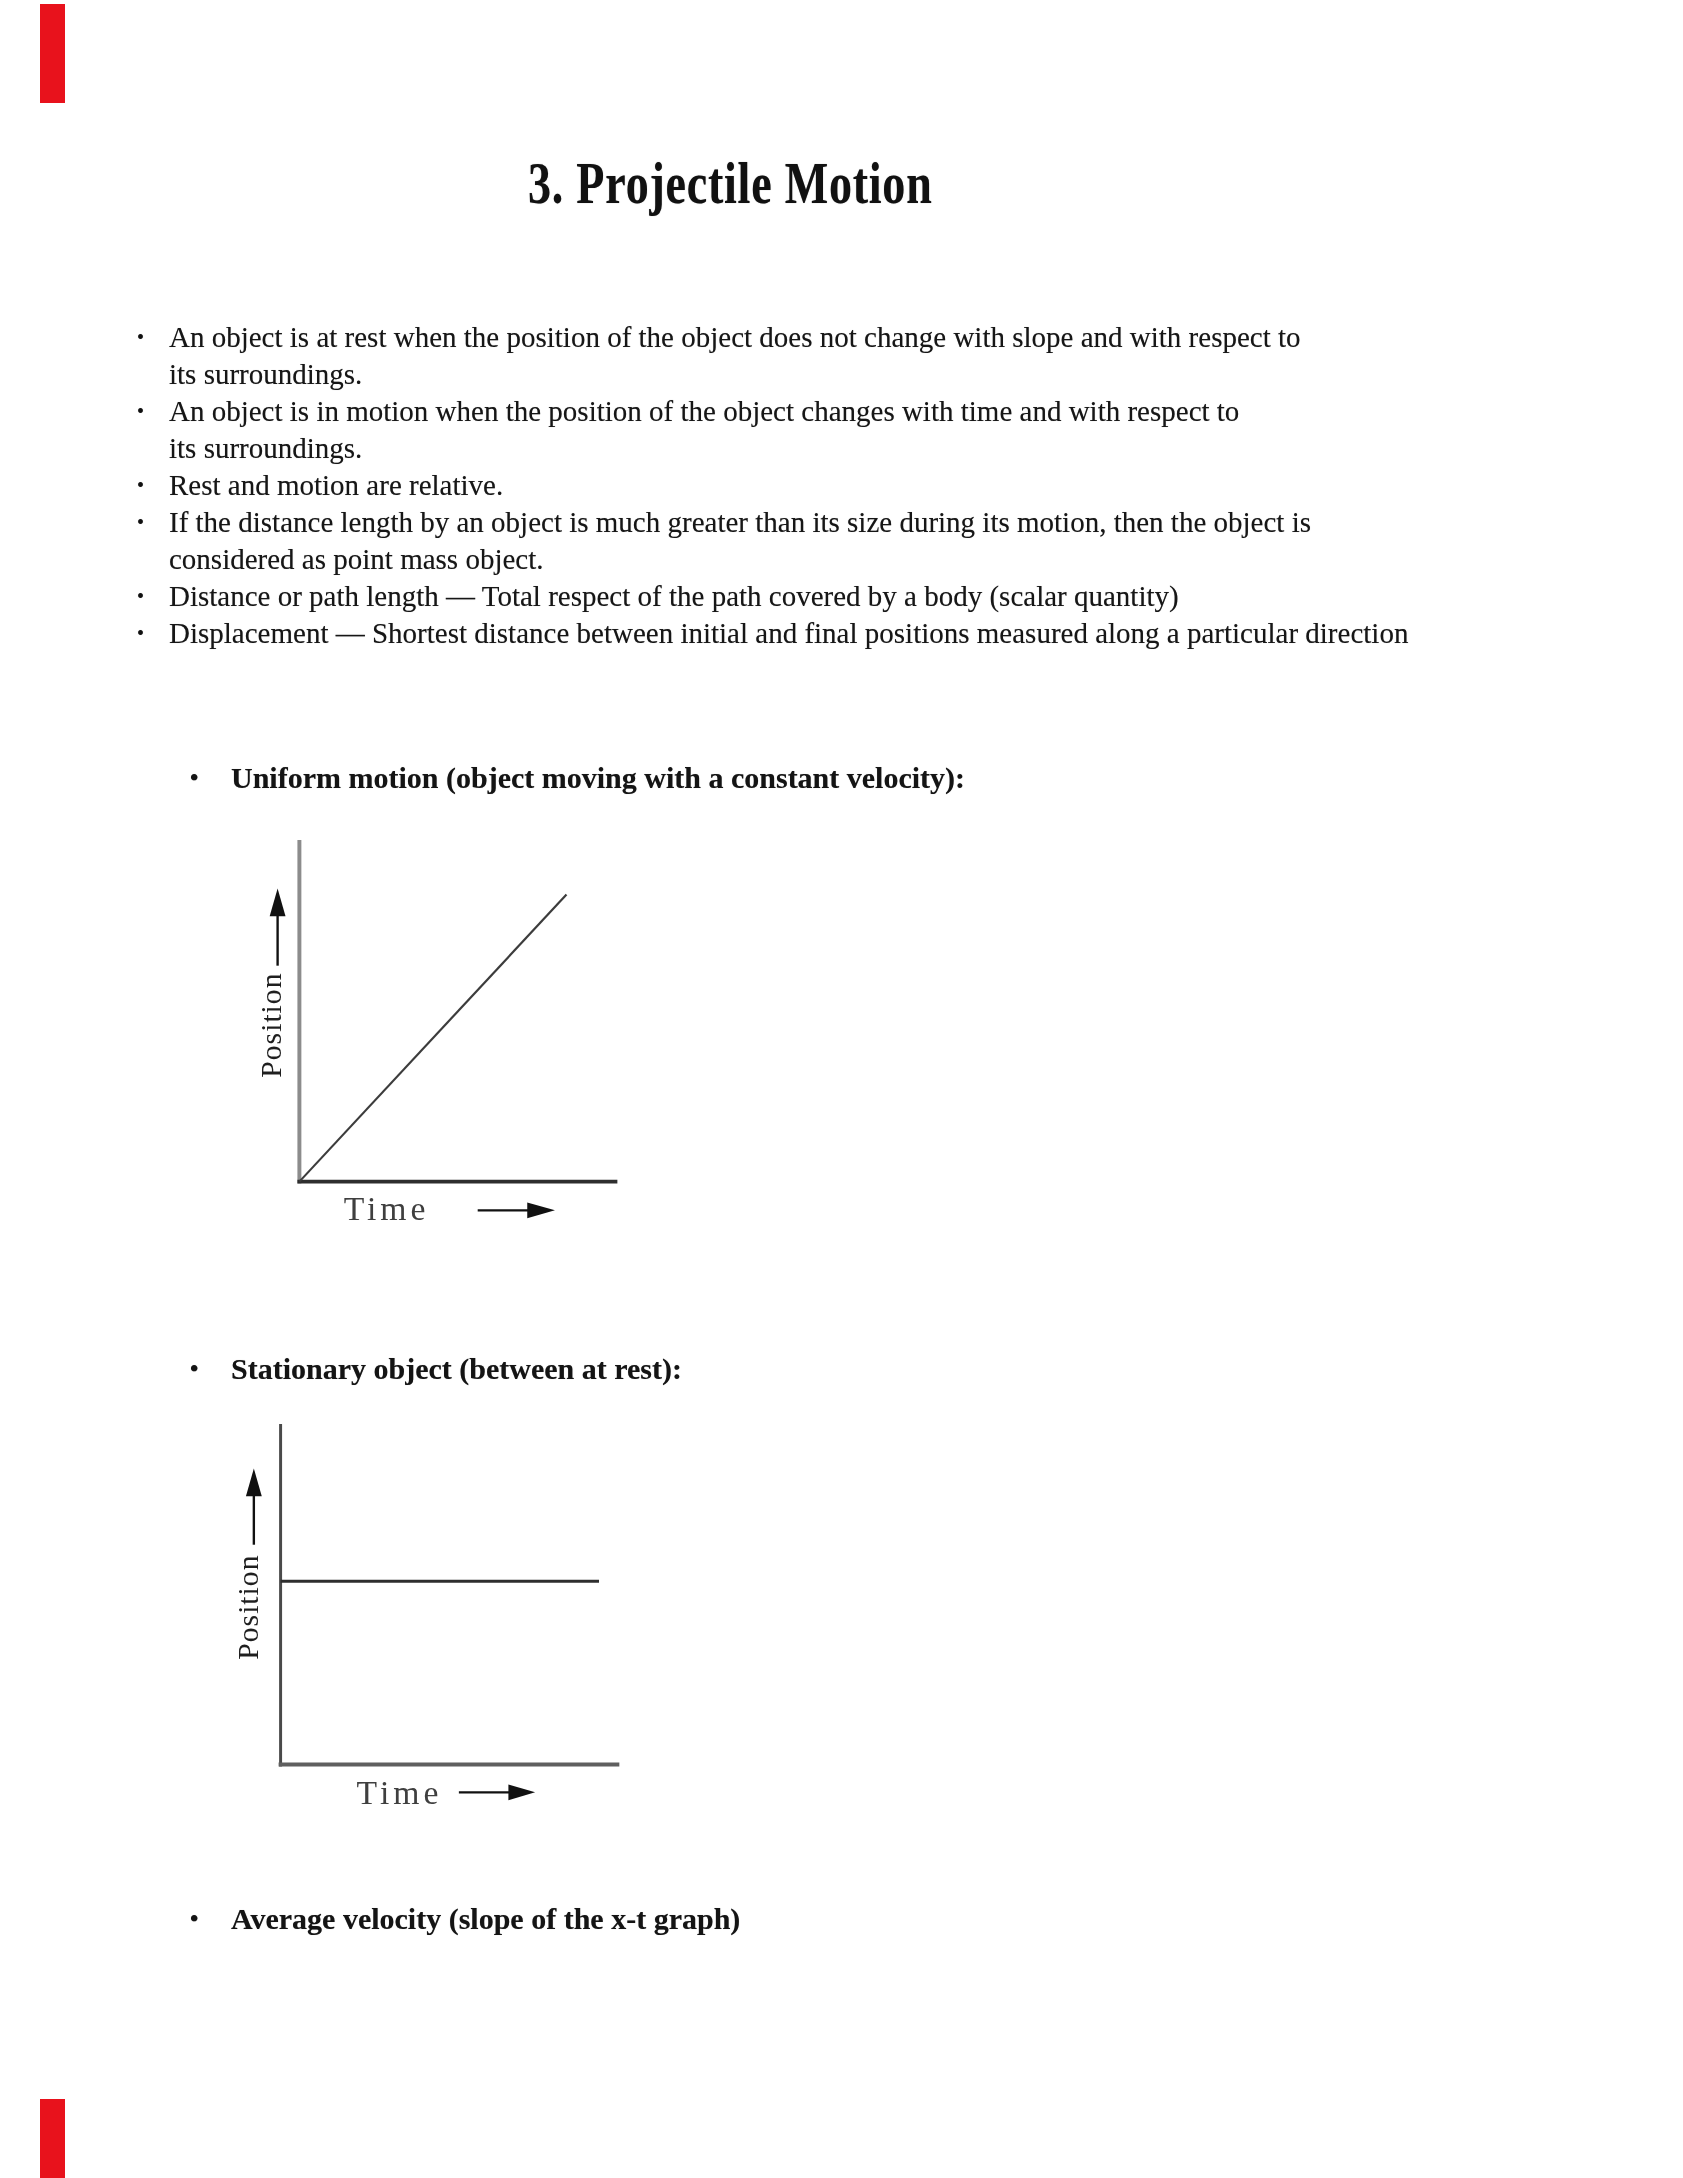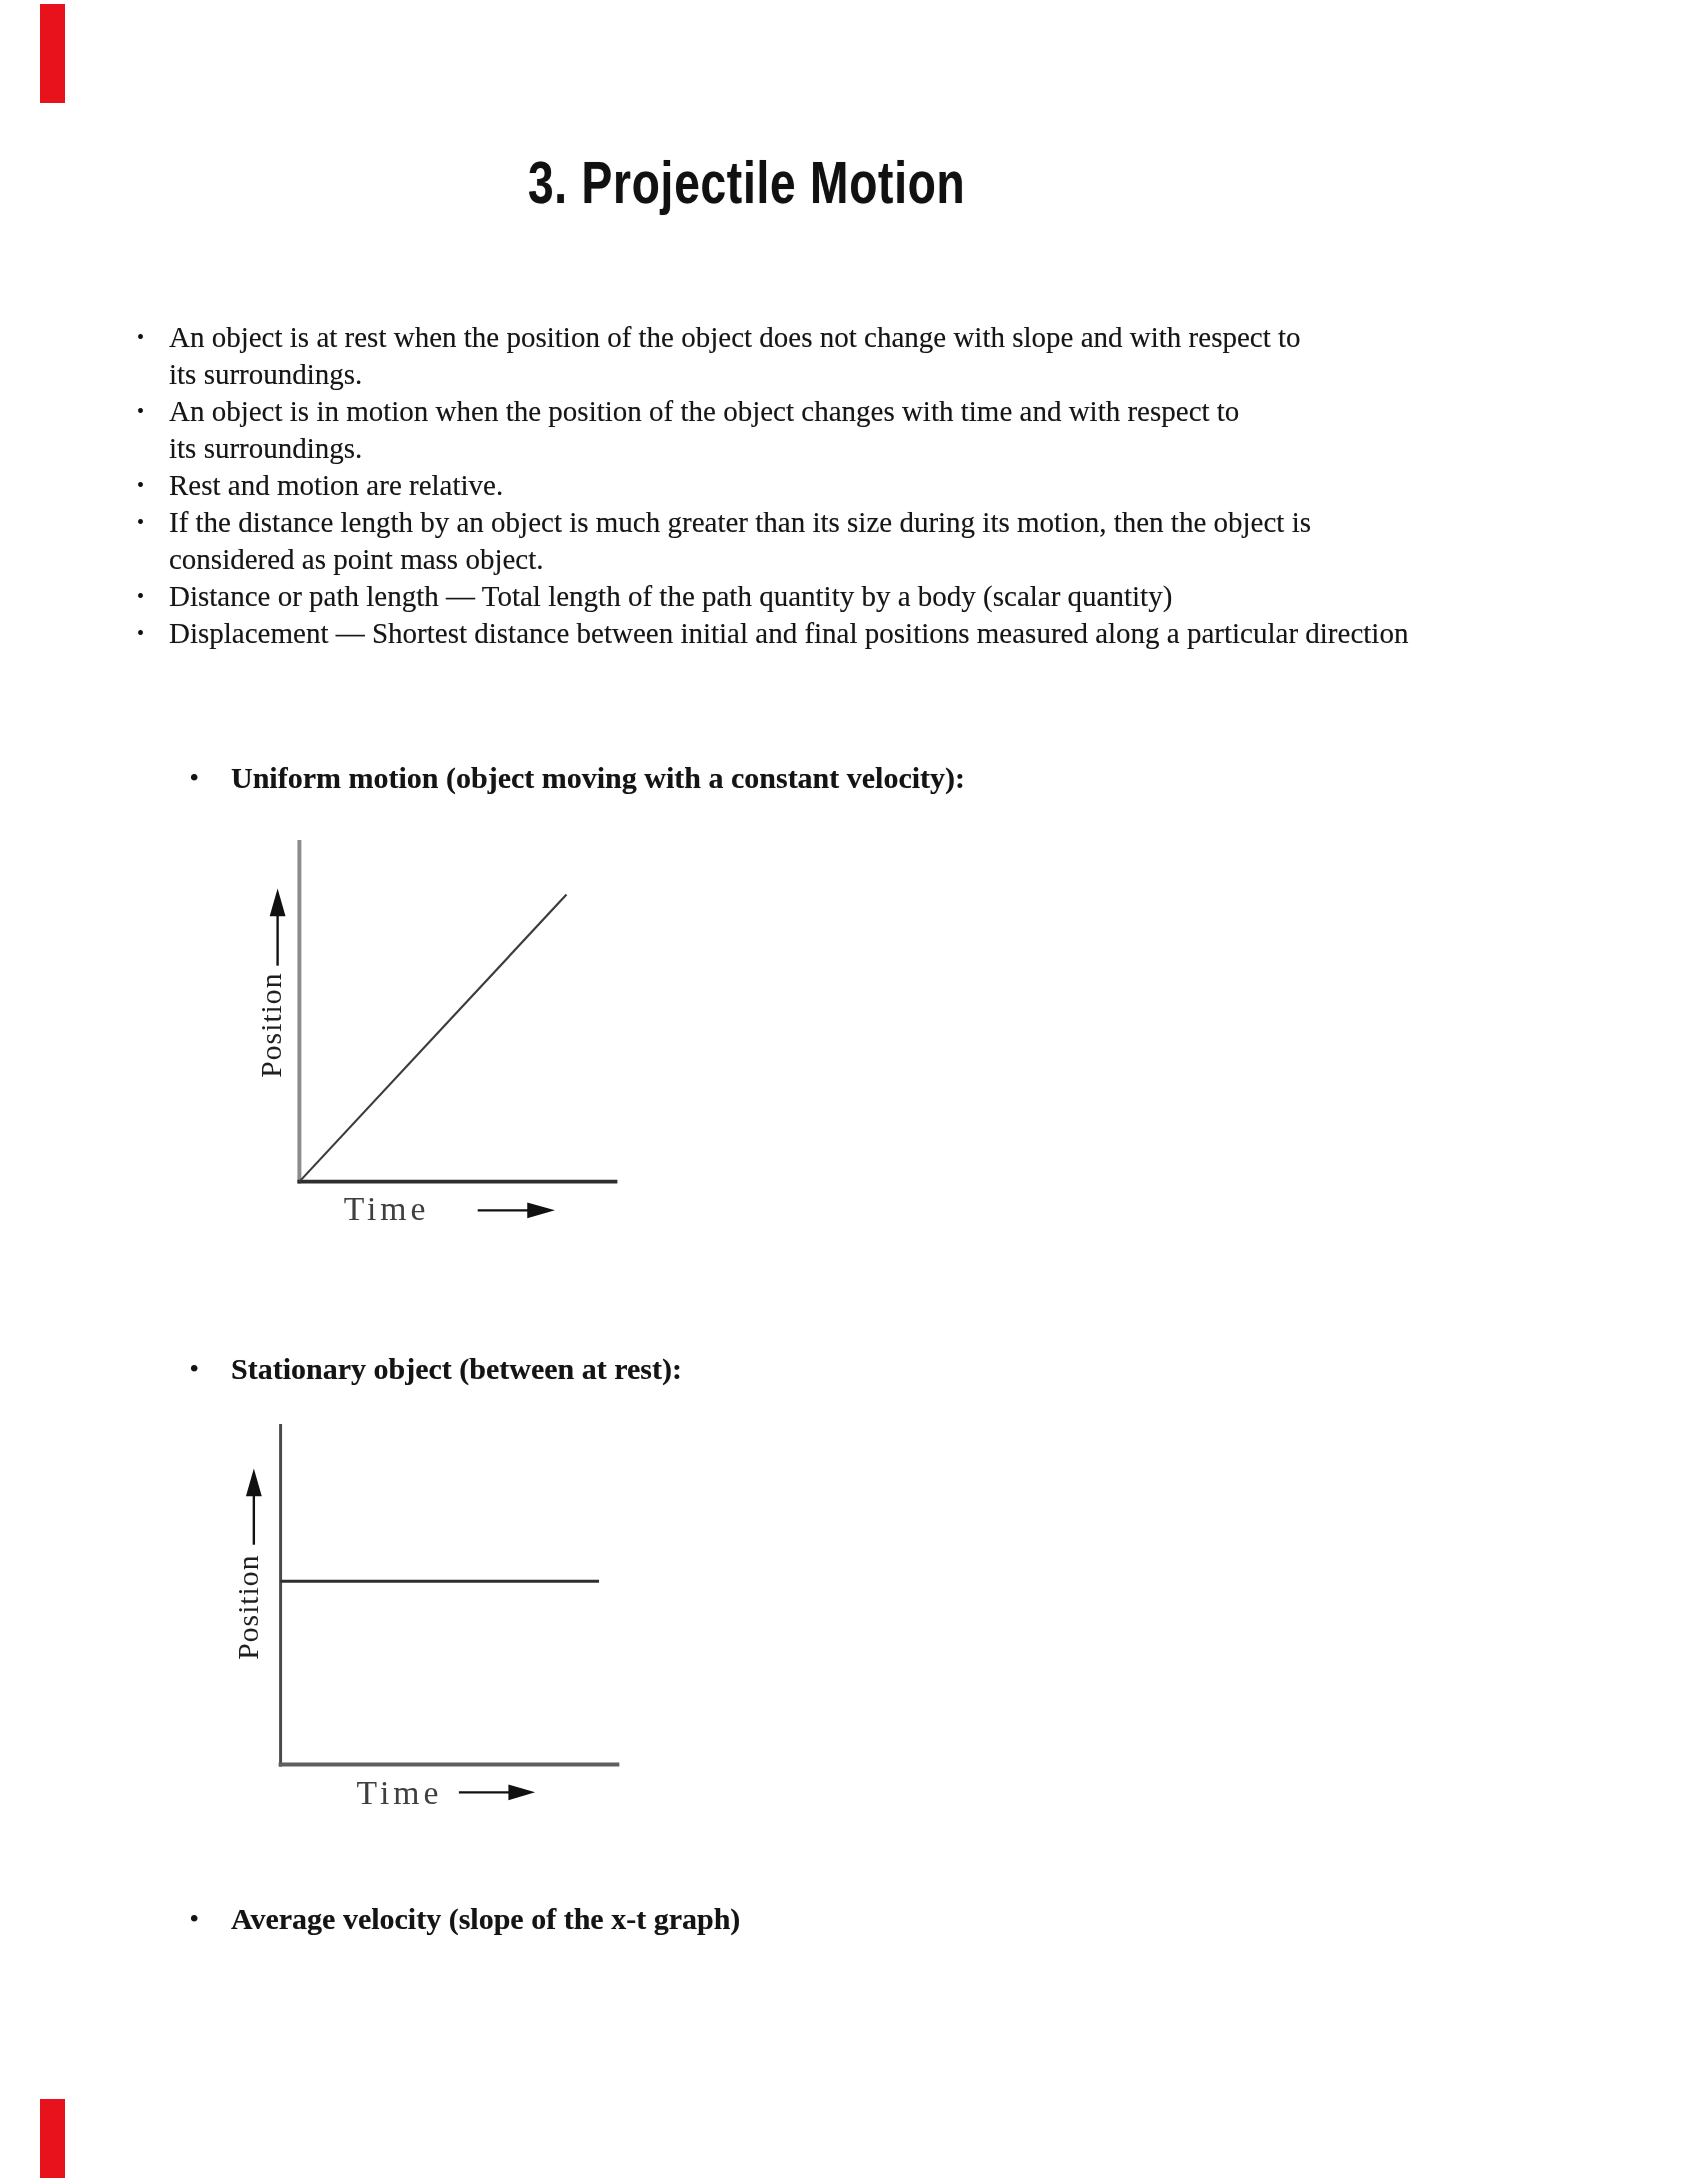--- a/index.html
+++ b/index.html
@@ -16,21 +16,21 @@
     position:absolute;
     left:40px;width:25px;
     background:var(--red-mark,#e8121c);
   }
   .red-mark.top{top:4px;height:99px;}
   .red-mark.bottom{top:2099px;height:79px;}
 
   
   .title{
     position:absolute;left:528px;top:154px;margin:0;
-    font-family:Liberation Sans, sans-serif;
+    font-family:Liberation Serif, serif;
     font-weight:700;font-size:59px;line-height:1;
     color:#111;white-space:nowrap;
   }
   .title-inner{
     display:inline-block;
     transform:scaleX(0.78);
     transform-origin:left top;
     letter-spacing:1px;
     text-shadow:0 0 1px rgba(0,0,0,.45);
   }
@@ -113,21 +113,21 @@
       <span class="b-marker">•</span>
       <span class="b-text">Rest and motion are relative.</span>
     </div>
     <div class="b-item">
       <span class="b-marker">•</span>
       <span class="b-text">If the distance length by an object is much greater than its size during its motion, then the object is
 considered as point mass object.</span>
     </div>
     <div class="b-item">
       <span class="b-marker">•</span>
-      <span class="b-text">Distance or path length — Total length of the path quantity by a body (scalar quantity)</span>
+      <span class="b-text">Distance or path length — Total respect of the path covered by a body (scalar quantity)</span>
     </div>
     <div class="b-item">
       <span class="b-marker">•</span>
       <span class="b-text">Displacement — Shortest distance between initial and final positions measured along a particular direction</span>
     </div>
   </div>
 
   <div class="subhead uniform">
     <span class="s-marker">•</span>
     <span>Uniform motion (object moving with a constant velocity):</span>

